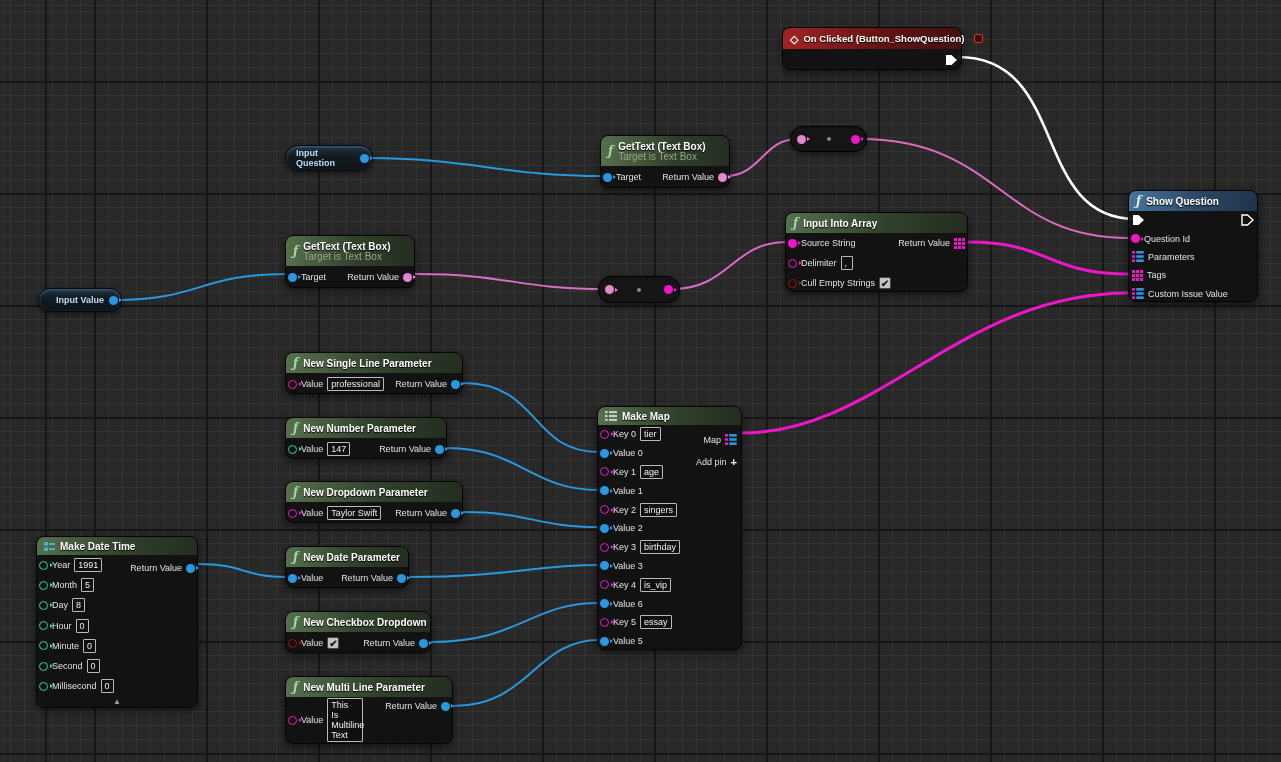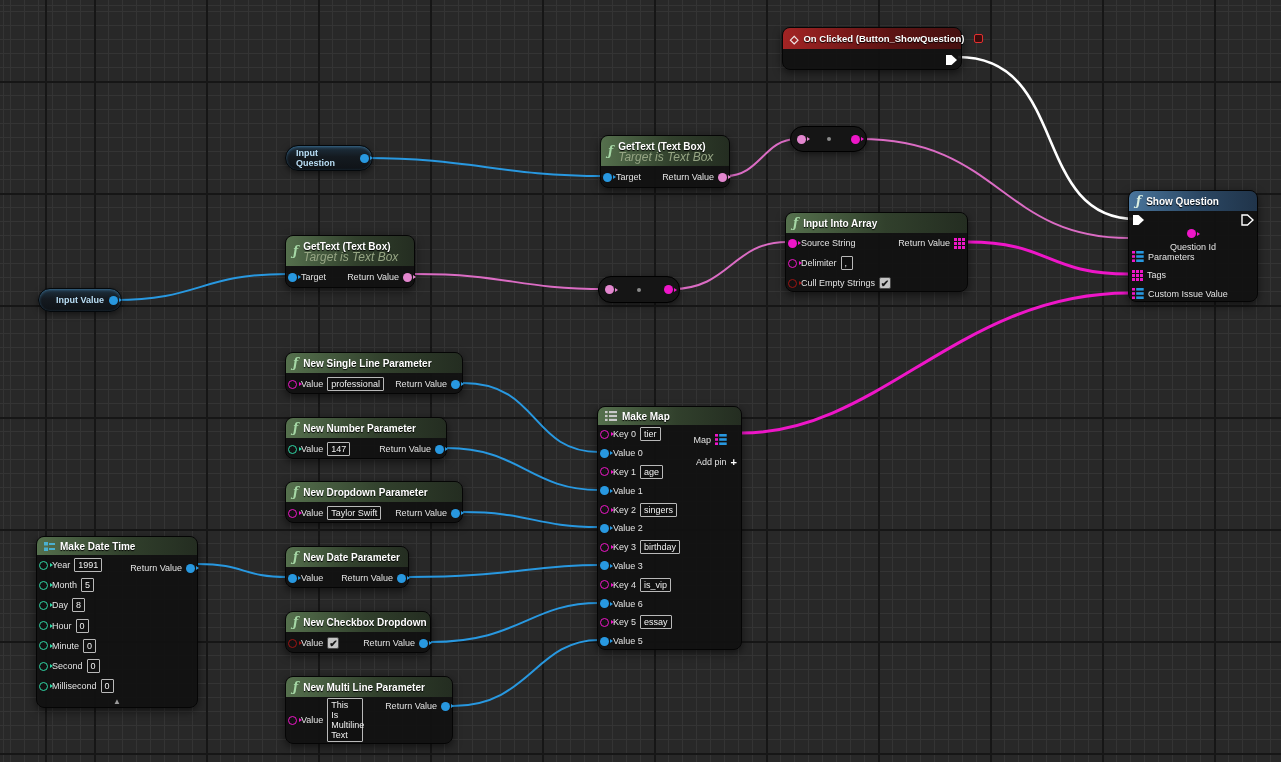--- a/index.html
+++ b/index.html
@@ -16,21 +16,21 @@
   #wires { position:absolute; left:0; top:0; z-index:1; }
   .node { position:absolute; z-index:2; background:rgba(17,17,17,0.93);
     border:1px solid #050505; border-radius:8px; box-shadow:0 3px 9px rgba(0,0,0,.55);
     color:#dcdcdc; font-size:9px; }
   .node-header { display:flex; align-items:center; gap:5px; padding:0 7px;
     border-radius:7px 7px 0 0; color:#fff; }
   .hdr-fn   { background:linear-gradient(to right,#55704d 0%,#31402c 55%,#242d21 100%); }
   .hdr-event{ background:linear-gradient(to right,#a32424 0%,#5d1313 60%,#451010 100%); }
   .hdr-call { background:linear-gradient(to right,#49759c 0%,#2b4763 55%,#20344a 100%); }
   .hdr-title { font-size:10px; font-weight:bold; line-height:11px; text-shadow:0 1px 1px #000; white-space:nowrap; }
-  .hdr-sub { font-size:12px; font-style:italic; color:#96a584; line-height:10px; }
+  .hdr-sub { font-size:10px; color:#96a584; line-height:10px; }
   .f-icon { font-family:"DejaVu Serif", serif; font-style:italic; font-weight:bold;
     color:#a6d8a6; font-size:12px; line-height:10px; flex:none; }
   .row { display:flex; align-items:center; gap:4px; padding:0 5px; }
   .plabel { white-space:nowrap; color:#e2e2e2; }
   .spacer { flex:1; }
   .pin { position:relative; display:inline-block; width:9px; height:9px;
     border-radius:50%; flex:none; }
   .pin.filled { background:var(--c); }
   .pin.hollow { border:1.6px solid var(--c); }
   .pin.out { margin-right:-3px; }
@@ -175,21 +175,21 @@
     </div>
     <div class="row" style="height:18.4px;">
       <svg class="exec" width="13" height="12" viewBox="0 0 13 12" style="margin-left:-2px;">
           <path d="M1,1 h5.5 l5.5,5 -5.5,5 h-5.5 z" fill="#ffffff"></path>
         </svg>
       <span class="spacer"></span>
       <svg class="exec" width="13" height="12" viewBox="0 0 13 12" style="margin-right:-2px;">
           <path d="M1,1 h5.5 l5.5,5 -5.5,5 h-5.5 z" fill="none" stroke="#ffffff" stroke-width="1.4"></path>
         </svg>
     </div>
-    <div class="row" style="height:18.4px;flex-direction:column;">
+    <div class="row" style="height:18.4px;">
       <span class="pin filled in" style="--c:#ee16c8;"></span>
       <span class="plabel">Question Id</span>
     </div>
     <div class="row" style="height:18.4px;">
       <svg class="icon" width="12" height="11" viewBox="0 0 12 11" style="margin-left:-2px;">
           <g>
             <rect x="0" y="0" width="3" height="2.6" fill="#ee16c8"></rect>
             <rect x="4.2" y="0" width="7.5" height="2.6" fill="#2898e0"></rect>
             <rect x="0" y="4.2" width="3" height="2.6" fill="#ee16c8"></rect>
             <rect x="4.2" y="4.2" width="7.5" height="2.6" fill="#2898e0"></rect>
@@ -412,21 +412,21 @@
             <rect x="0" y="0" width="2.6" height="2.2"></rect>
             <rect x="4" y="0" width="8" height="2.2"></rect>
             <rect x="0" y="3.9" width="2.6" height="2.2"></rect>
             <rect x="4" y="3.9" width="8" height="2.2"></rect>
             <rect x="0" y="7.8" width="2.6" height="2.2"></rect>
             <rect x="4" y="7.8" width="8" height="2.2"></rect>
           </g>
         </svg>
       <span class="hdr-title">Make Map</span>
     </div>
-    <div class="overlay-right" style="right:14px; top:27px;text-align:center;">
+    <div class="overlay-right" style="right:4px; top:27px;text-align:center;">
       <span class="plabel">Map</span>
       <svg class="icon" width="12" height="11" viewBox="0 0 12 11">
           <g>
             <rect x="0" y="0" width="3" height="2.6" fill="#ee16c8"></rect>
             <rect x="4.2" y="0" width="7.5" height="2.6" fill="#2898e0"></rect>
             <rect x="0" y="4.2" width="3" height="2.6" fill="#ee16c8"></rect>
             <rect x="4.2" y="4.2" width="7.5" height="2.6" fill="#2898e0"></rect>
             <rect x="0" y="8.4" width="3" height="2.6" fill="#ee16c8"></rect>
             <rect x="4.2" y="8.4" width="7.5" height="2.6" fill="#2898e0"></rect>
           </g>

